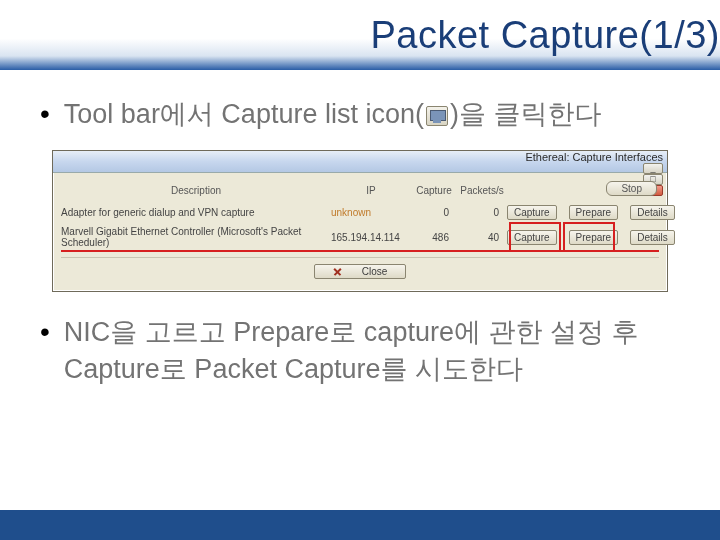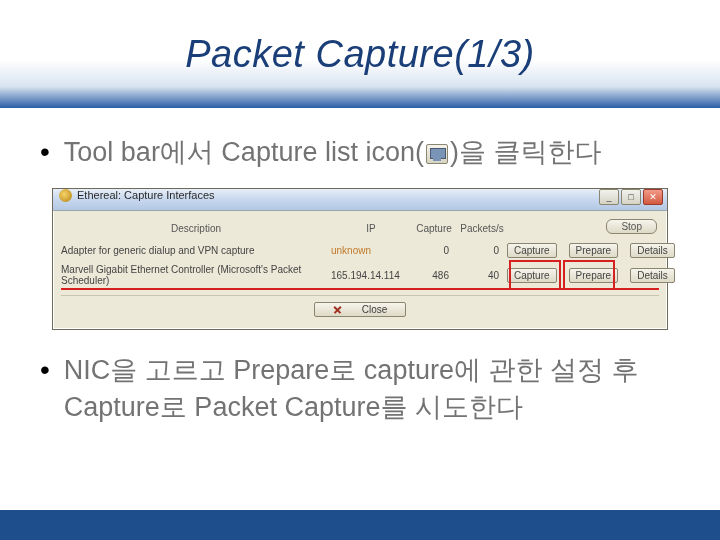--- a/index.html
+++ b/index.html
@@ -7,26 +7,25 @@
     margin: 0;
     width: 720px;
     height: 540px;
     background: #fff;
     font-family: "Malgun Gothic", "Segoe UI", Arial, sans-serif;
     position: relative;
     overflow: hidden;
   }
   .title-band {
     width: 100%;
-    height: 108px;
+    height: 70px;
     background: linear-gradient(to bottom, #ffffff 0%, #ffffff 55%, #d9e4f1 80%, #2a5da6 100%);
     display: flex;
     align-items: center;
-    justify-content: center;
-    font-style: italic;
+    justify-content: flex-end;
   }
   .title {
     font-size: 38px;
     color: #1a3e78;
     font-weight: 400;
     letter-spacing: 0.5px;
   }
   .body {
     padding: 26px 40px 0 40px;
   }
@@ -82,23 +81,24 @@
     background: #ece9d8;
     border: 1px solid #6f6a5a;
     box-shadow: 0 0 0 1px #fff inset;
     font-size: 11px;
     color: #3a3a3a;
   }
   .dlg-titlebar {
     height: 22px;
     background: linear-gradient(to bottom, #e7eef7 0%, #c7d7ee 50%, #b4c8e4 100%);
     display: flex;
-    align-items: flex-start;
+    align-items: flex-end;
     padding: 0 4px 0 6px;
     border-bottom: 1px solid #9aa;
+    flex-direction: column;
   }
   .dlg-appicon {
     width: 13px; height: 13px;
     background: radial-gradient(circle at 40% 40%, #f7d36a 0%, #c79a2a 70%, #7a5a10 100%);
     border-radius: 50%;
     margin-right: 5px;
   }
   .dlg-title { font-size: 11px; color: #2a2a2a; flex: 1; }
   .win-btn {
     width: 20px; height: 16px;

